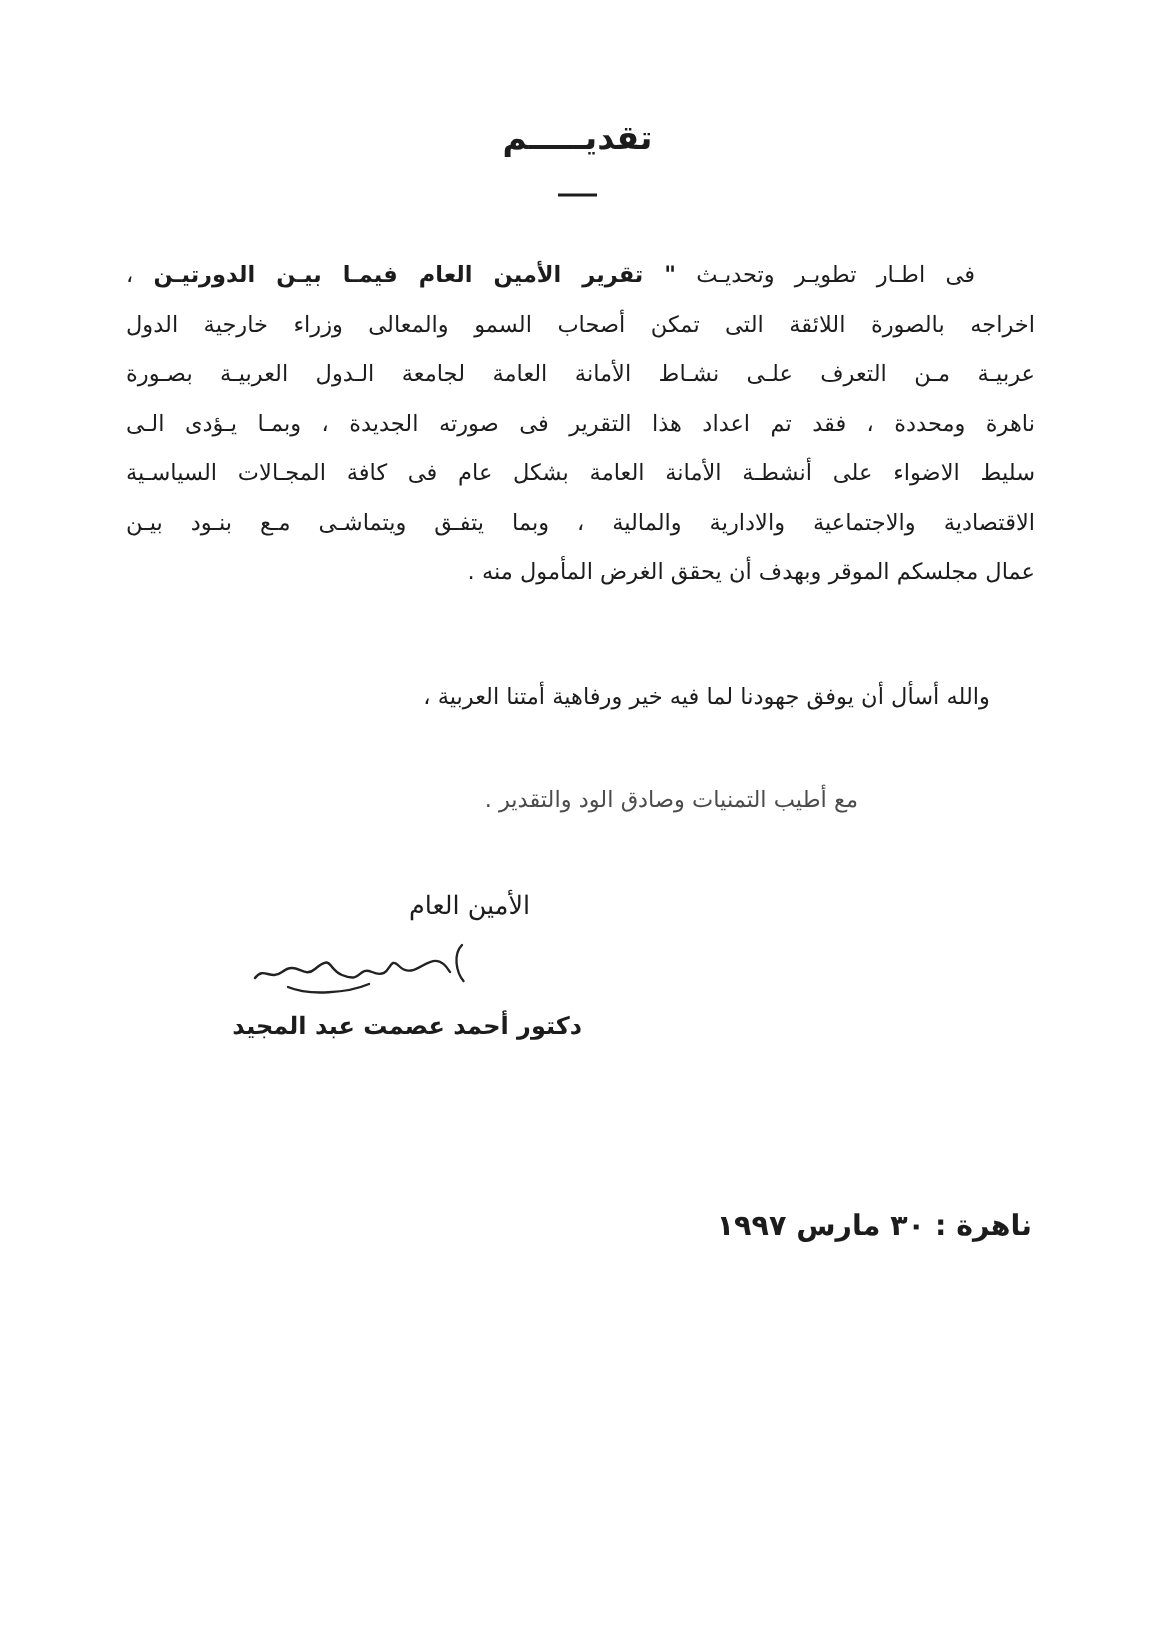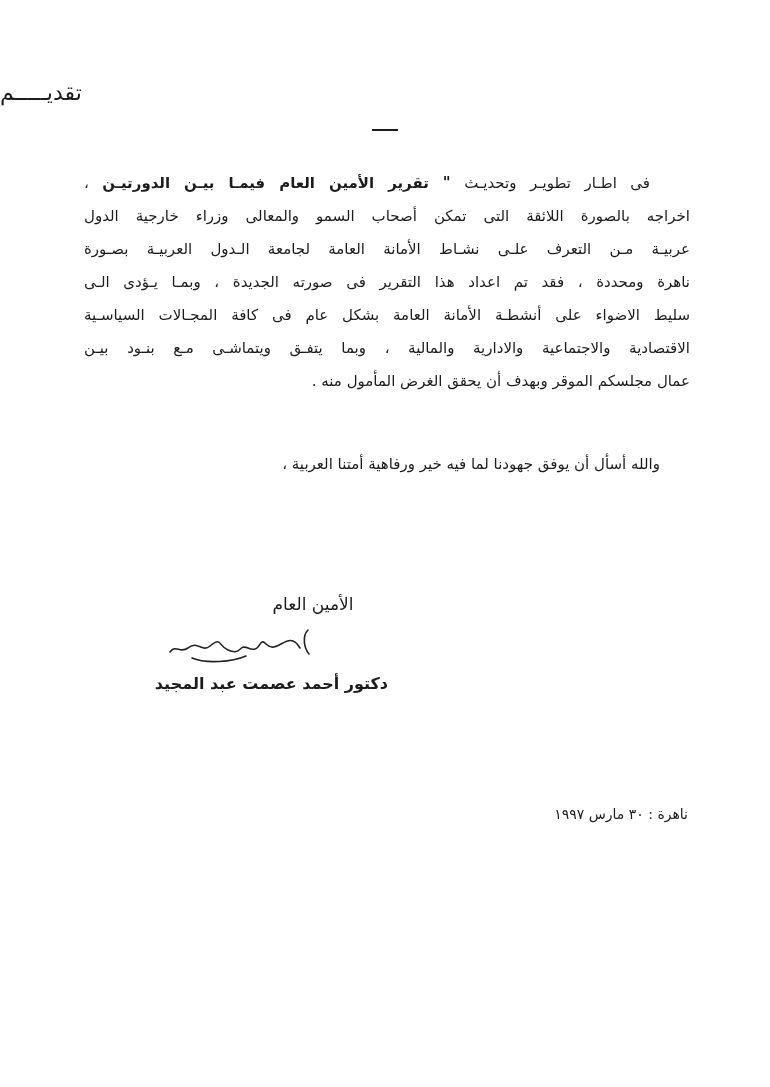--- a/index.html
+++ b/index.html
@@ -11,23 +11,23 @@
     margin: 0 auto;
     background: #ffffff;
     color: #1c1c1c;
     font-family: "DejaVu Sans", sans-serif;
     direction: rtl;
     overflow: hidden;
   }
   .page-title {
     position: absolute;
     top: 80px; left: 0; right: 0;
-    text-align: left;
+    text-align: center;
     font-size: 22px;
-    font-weight: normal;
+    font-weight: bold;
     letter-spacing: 0.5px;
   }
   .title-dash {
     position: absolute;
     top: 129px;
     left: 372px;
     width: 26px;
     height: 2px;
     background: #1c1c1c;
   }
@@ -85,22 +85,22 @@
   .sig-name {
     font-size: 16px;
     font-weight: bold;
     white-space: nowrap;
     text-align: right;
   }
   .date-line {
     position: absolute;
     top: 806px;
     right: 82px;
-    font-size: 14px;
-    font-weight: normal;
+    font-size: 19px;
+    font-weight: bold;
     letter-spacing: 0.3px;
   }
 </style>
 </head>
 <body>
 
 <div class="page">
 
   <div class="page-title">تقديـــــم</div>
   <div class="title-dash"></div>
@@ -114,20 +114,21 @@
     <div class="bline">اخراجه بالصورة اللائقة التى تمكن أصحاب السمو والمعالى وزراء خارجية الدول</div>
     <div class="bline">عربيـة مـن التعرف علـى نشـاط الأمانة العامة لجامعة الـدول العربيـة بصـورة</div>
     <div class="bline">ناهرة ومحددة ، فقد تم اعداد هذا التقرير فى صورته الجديدة ، وبمـا يـؤدى الـى</div>
     <div class="bline">سليط الاضواء على أنشطـة الأمانة العامة بشكل عام فى كافة المجـالات السياسـية</div>
     <div class="bline">الاقتصادية والاجتماعية والادارية والمالية ، وبما يتفـق ويتماشـى مـع بنـود بيـن</div>
     <div class="bline last">عمال مجلسكم الموقر وبهدف أن يحقق الغرض المأمول منه .</div>
   </div>
 
   <div class="prayer-line">والله أسأل أن يوفق جهودنا لما فيه خير ورفاهية أمتنا العربية ،</div>
 
+  <div class="regards-line">مع أطيب التمنيات وصادق الود والتقدير .</div>
 
   <div class="sig-block">
     <div class="sig-title">الأمين العام</div>
     <svg class="sig-svg" width="150" height="48" viewBox="0 0 150 48" aria-hidden="true">
       <g fill="none" stroke="#222222" stroke-width="1.6" stroke-linecap="round">
         <path d="M146 8 C 140 14, 142 26, 147 32"></path>
         <path d="M138 26 C 126 6, 116 34, 104 22 C 96 14, 100 32, 86 26 C 76 22, 80 34, 66 28 C 56 24, 60 14, 48 24 C 40 31, 36 18, 26 26 C 18 32, 14 22, 8 30"></path>
         <path d="M30 36 C 44 42, 70 40, 84 34"></path>
       </g>
     </svg>

